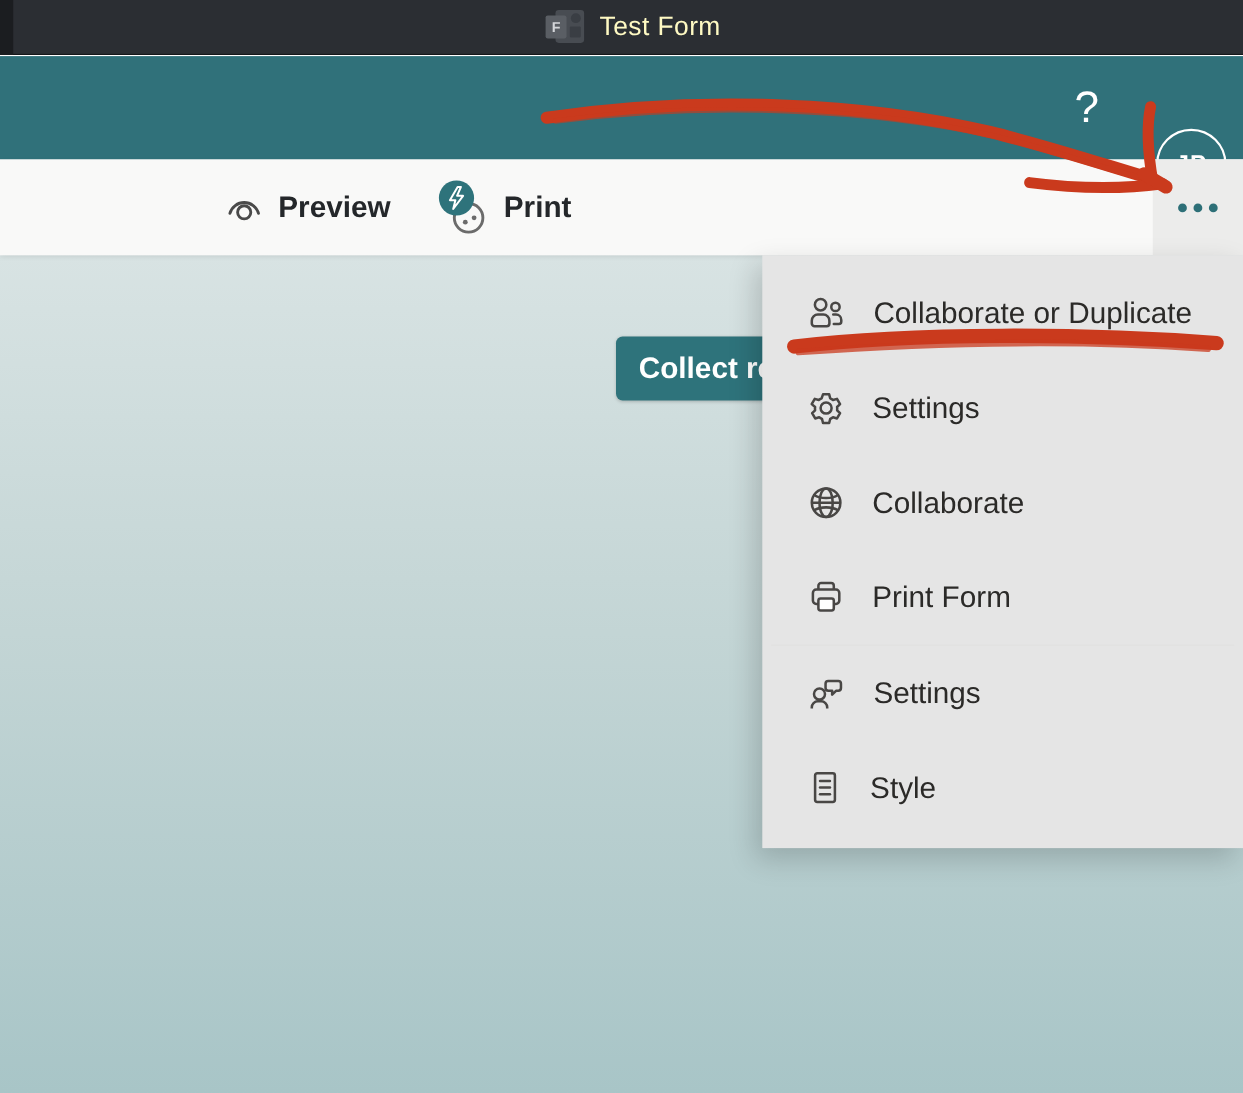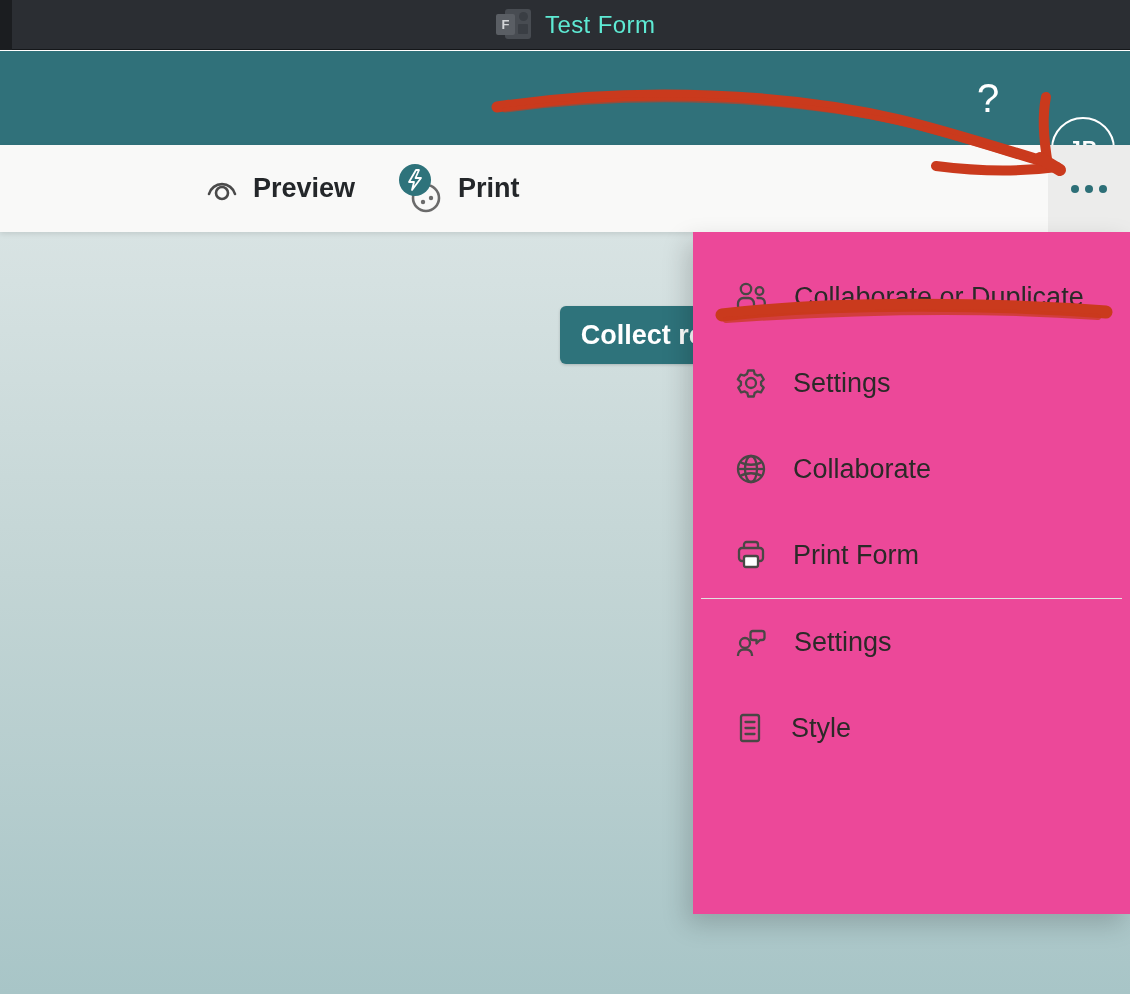--- a/index.html
+++ b/index.html
@@ -8,21 +8,21 @@
 
   
   .titlebar { position:absolute; left:0; top:0; width:1130px; height:50px; background:#2b2e33; border-bottom:1px solid #15171a; z-index:3; }
   .titlebar .edge-strip { position:absolute; left:0; top:0; width:12px; height:50px; background:#1b1d20; }
   .tab-group { position:absolute; left:496px; top:0; height:50px; display:flex; align-items:center; gap:13px; }
   .forms-logo { position:relative; width:36px; height:34px; }
   .forms-logo .back-tile { position:absolute; left:9px; top:1px; width:26px; height:30px; background:#484c52; border-radius:3px; }
   .forms-logo .dot { position:absolute; left:23px; top:4px; width:9px; height:9px; border-radius:50%; background:#3a3e44; }
   .forms-logo .sq { position:absolute; left:22px; top:16px; width:10px; height:10px; border-radius:1px; background:#3a3e44; }
   .forms-logo .f-tile { position:absolute; left:0; top:6px; width:19px; height:21px; background:#5a5e64; border-radius:2px; color:#d4d6d9; font-weight:bold; font-size:13px; display:flex; align-items:center; justify-content:center; }
-  .tab-title { color:#5eead4; font-size:24px; letter-spacing:.4px; }
+  .tab-title { color:#fef9c3; font-size:24px; letter-spacing:.4px; }
 
   
   .app-header { position:absolute; left:0; top:51px; width:1130px; height:94px; background:#30717a; z-index:3; }
   .help-btn { position:absolute; left:966px; top:16px; width:44px; height:62px; color:#fff; font-size:40px; font-weight:300; display:flex; align-items:center; justify-content:center; cursor:pointer; }
   .avatar { position:absolute; left:1051px; top:66px; width:64px; height:64px; border:2.5px solid #fff; border-radius:50%; display:flex; align-items:center; justify-content:center; color:#fff; font-size:22px; font-weight:bold; letter-spacing:1px; cursor:pointer; }
 
   
   .toolbar { position:absolute; left:0; top:145px; width:1130px; height:87px; background:#f9f9f8; box-shadow:0 2px 5px rgba(0,0,0,.10); z-index:4; }
   .tb-item { position:absolute; top:0; height:87px; display:flex; align-items:center; gap:14px; color:#24272a; font-size:27px; font-weight:600; cursor:pointer;justify-content:center; }
   .tb-item svg { display:block; }
@@ -32,21 +32,21 @@
   .style-glyph svg { position:absolute; left:0; top:0; }
   .collect-btn { position:absolute; left:560px; top:161px; width:274px; height:58px; background:#2e737b; border:none; border-radius:6px; color:#fff; font-family:"Liberation Sans",sans-serif; font-size:27px; font-weight:600; cursor:pointer; box-shadow:0 1px 3px rgba(0,0,0,.18); }
   .tb-present { left:882px; }
   .more-zone { position:absolute; left:1048px; top:0; width:82px; height:87px; background:#ececeb; display:flex; align-items:center; justify-content:center; gap:6px; cursor:pointer; }
   .more-zone i { width:8px; height:8px; border-radius:50%; background:#2d6f77; }
 
   
   .canvas { position:absolute; left:0; top:232px; width:1130px; height:762px; background:linear-gradient(180deg,#d8e3e3 0%, #c3d5d5 45%, #a8c5c7 100%); z-index:1; }
 
   
-  .menu { position:absolute; left:693px; top:232px; width:437px; height:682px; background:#ec4899; box-shadow:-6px 10px 24px rgba(0,0,0,.18); z-index:5; padding-top:22px; }
+  .menu { position:absolute; left:693px; top:232px; width:437px; height:539px; background:#e5e5e5; box-shadow:-6px 10px 24px rgba(0,0,0,.18); z-index:5; padding-top:10px; }
   .menu-item { height:86px; display:flex; align-items:center; padding-left:42px; gap:26px; color:#2b2a28; font-size:27px; cursor:pointer; }
   .menu-item svg { display:block; flex:0 0 auto; }
   .menu-divider { height:1px; background:#e2e1e0; margin:0 8px; }
 
   
   .annotation { position:absolute; left:0; top:0; width:1130px; height:994px; z-index:9; pointer-events:none; }
 </style>
 </head>
 <body>
 

